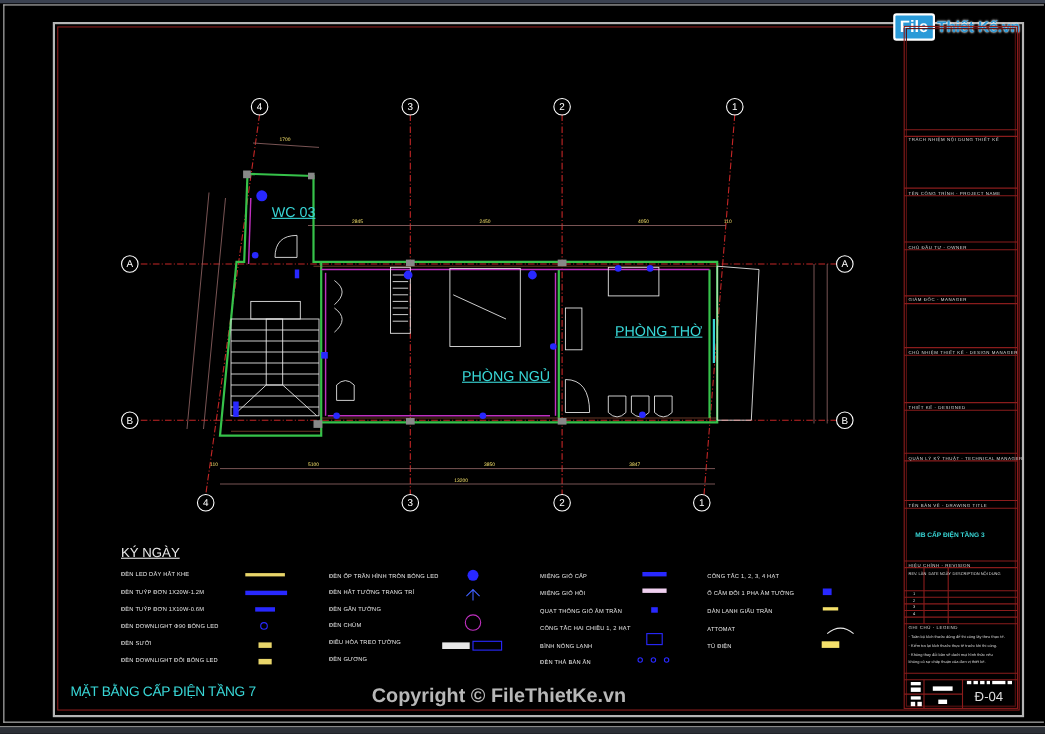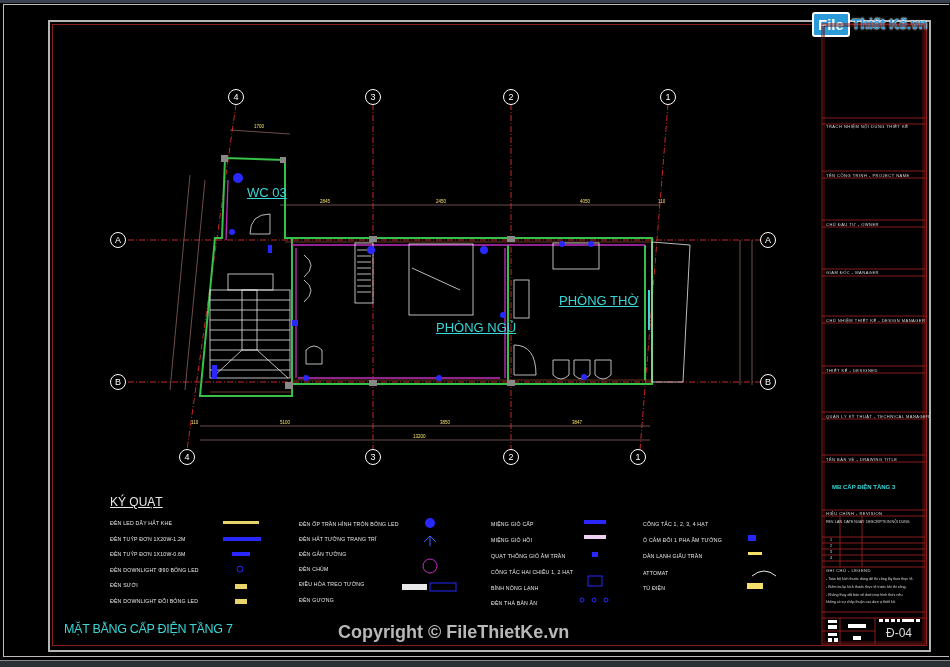--- a/index.html
+++ b/index.html
@@ -233,35 +233,35 @@
 <div class="axis" style="left:179px;top:449px;">4</div>
 <div class="axis" style="left:365px;top:449px;">3</div>
 <div class="axis" style="left:503px;top:449px;">2</div>
 <div class="axis" style="left:630px;top:449px;">1</div>
 <div class="axis" style="left:110px;top:232px;">A</div>
 <div class="axis" style="left:110px;top:374px;">B</div>
 <div class="axis" style="left:760px;top:232px;">A</div>
 <div class="axis" style="left:760px;top:374px;">B</div>
 
 <div class="room" style="left:247px;top:185px;">WC 03</div>
-<div class="room" style="left:420px;top:320px;margin-left:16px;">PHÒNG NGỦ</div>
+<div class="room" style="left:420px;top:334px;">PHÒNG NGỦ</div>
 <div class="room" style="left:559px;top:293px;text-decoration:underline;">PHÒNG THỜ</div>
 
 <div class="dim" style="left:320px;top:199px;">2845</div>
 <div class="dim" style="left:436px;top:199px;">2450</div>
 <div class="dim" style="left:580px;top:199px;">4050</div>
 <div class="dim" style="left:658px;top:199px;">110</div>
 <div class="dim" style="left:254px;top:124px;">1700</div>
 <div class="dim" style="left:191px;top:420px;">110</div>
 <div class="dim" style="left:280px;top:420px;">5100</div>
 <div class="dim" style="left:440px;top:420px;">3850</div>
 <div class="dim" style="left:572px;top:420px;">3847</div>
 <div class="dim" style="left:413px;top:434px;">13200</div>
 
-<div class="legend-title">KÝ QUẠT</div>
+<div class="legend-title">KÝ NGÀY</div>
 <div class="leg" style="left:110px;top:520px;">ĐÈN LED DÂY HẮT KHE</div>
 <div class="leg" style="left:110px;top:536px;">ĐÈN TUÝP ĐƠN 1X20W-1.2M</div>
 <div class="leg" style="left:110px;top:551px;">ĐÈN TUÝP ĐƠN 1X10W-0.6M</div>
 <div class="leg" style="left:110px;top:567px;">ĐÈN DOWNLIGHT Φ90 BÓNG LED</div>
 <div class="leg" style="left:110px;top:582px;">ĐÈN SƯỞI</div>
 <div class="leg" style="left:110px;top:598px;">ĐÈN DOWNLIGHT ĐÔI BÓNG LED</div>
 
 <div class="leg" style="left:299px;top:521px;">ĐÈN ỐP TRẦN HÌNH TRÒN BÓNG LED</div>
 <div class="leg" style="left:299px;top:536px;">ĐÈN HẮT TƯỜNG TRANG TRÍ</div>
 <div class="leg" style="left:299px;top:551px;">ĐÈN GẮN TƯỜNG</div>

